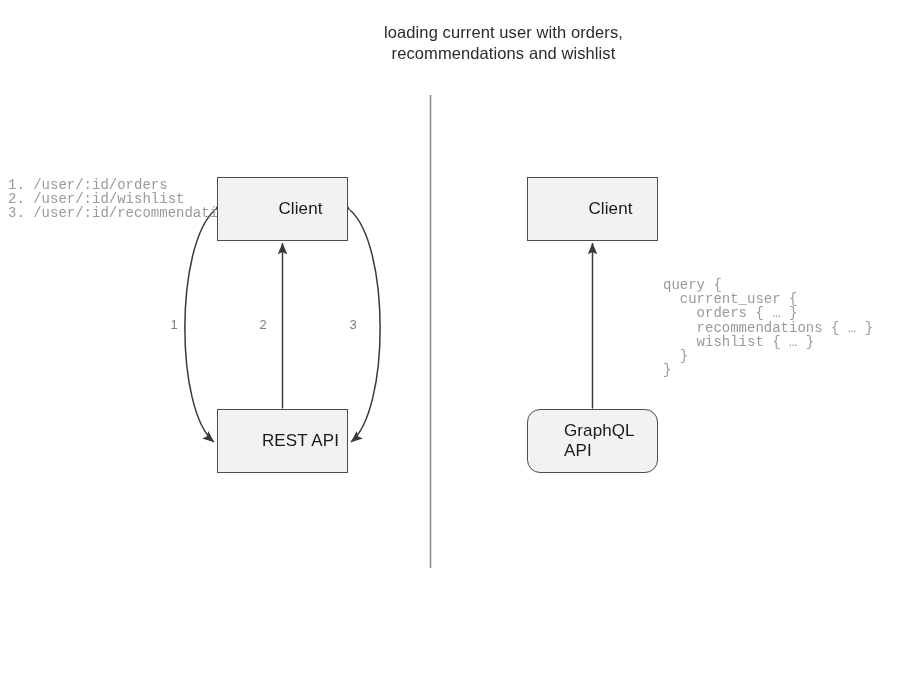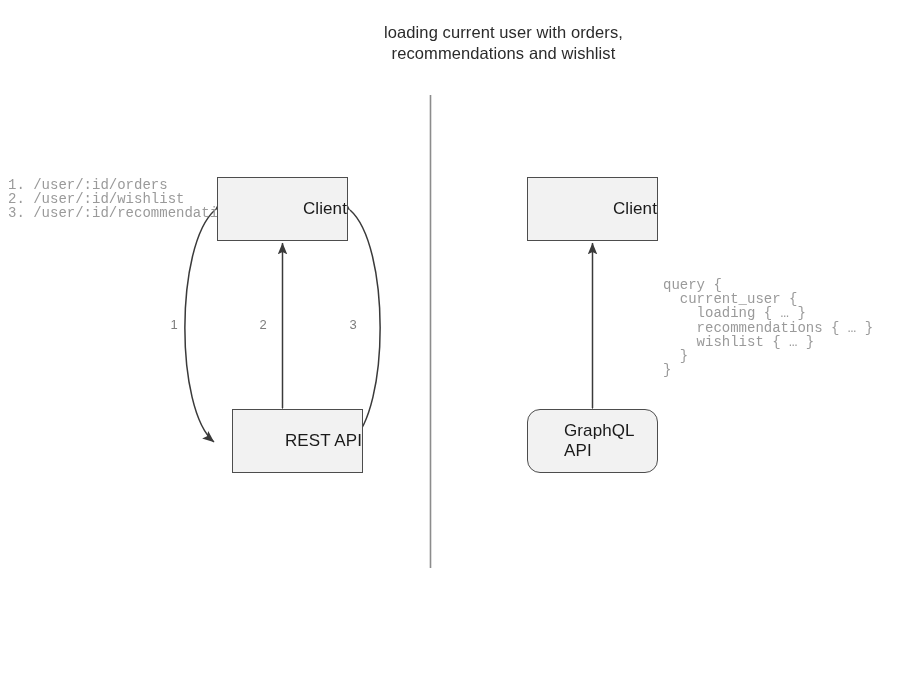--- a/index.html
+++ b/index.html
@@ -39,29 +39,29 @@
   }
 
   
   .node {
     position: absolute;
     box-sizing: border-box;
     background: #f2f2f2;
     border: 1.6px solid #4d4d4d;
     display: flex;
     align-items: center;
-    justify-content: flex-end;
+    justify-content: center;
     font-size: 17px;
     color: #1a1a1a;
     letter-spacing: 0.1px;
     padding-left: 36px;
   }
 
   #node-client-rest   { left: 217px; top: 177px; width: 131px; height: 64px; }
-  #node-rest-api      { left: 217px; top: 409px; width: 131px; height: 64px; margin-left: 15px; }
+  #node-rest-api      { left: 217px; top: 409px; width: 131px; height: 64px; }
   #node-client-gql    { left: 527px; top: 177px; width: 131px; height: 64px; }
   #node-graphql-api   { left: 527px; top: 409px; width: 131px; height: 64px; border-radius: 13px; }
 
   
   .mono {
     position: absolute;
     font-family: "Liberation Mono", "DejaVu Sans Mono", monospace;
     font-size: 14px;
     line-height: 14.2px;
     color: #9a9a9a;
@@ -135,19 +135,19 @@
   <div class="node" id="node-client-gql">
     <span>Client</span>
   </div>
 
   <div class="node" id="node-graphql-api">
     <span>GraphQL API</span>
   </div>
 
   <div class="mono" id="graphql-query">query {
   current_user {
-    loading { … }
+    orders { … }
     recommendations { … }
     wishlist { … }
   }
 }</div>
 
 </div>
 
 </body></html>

